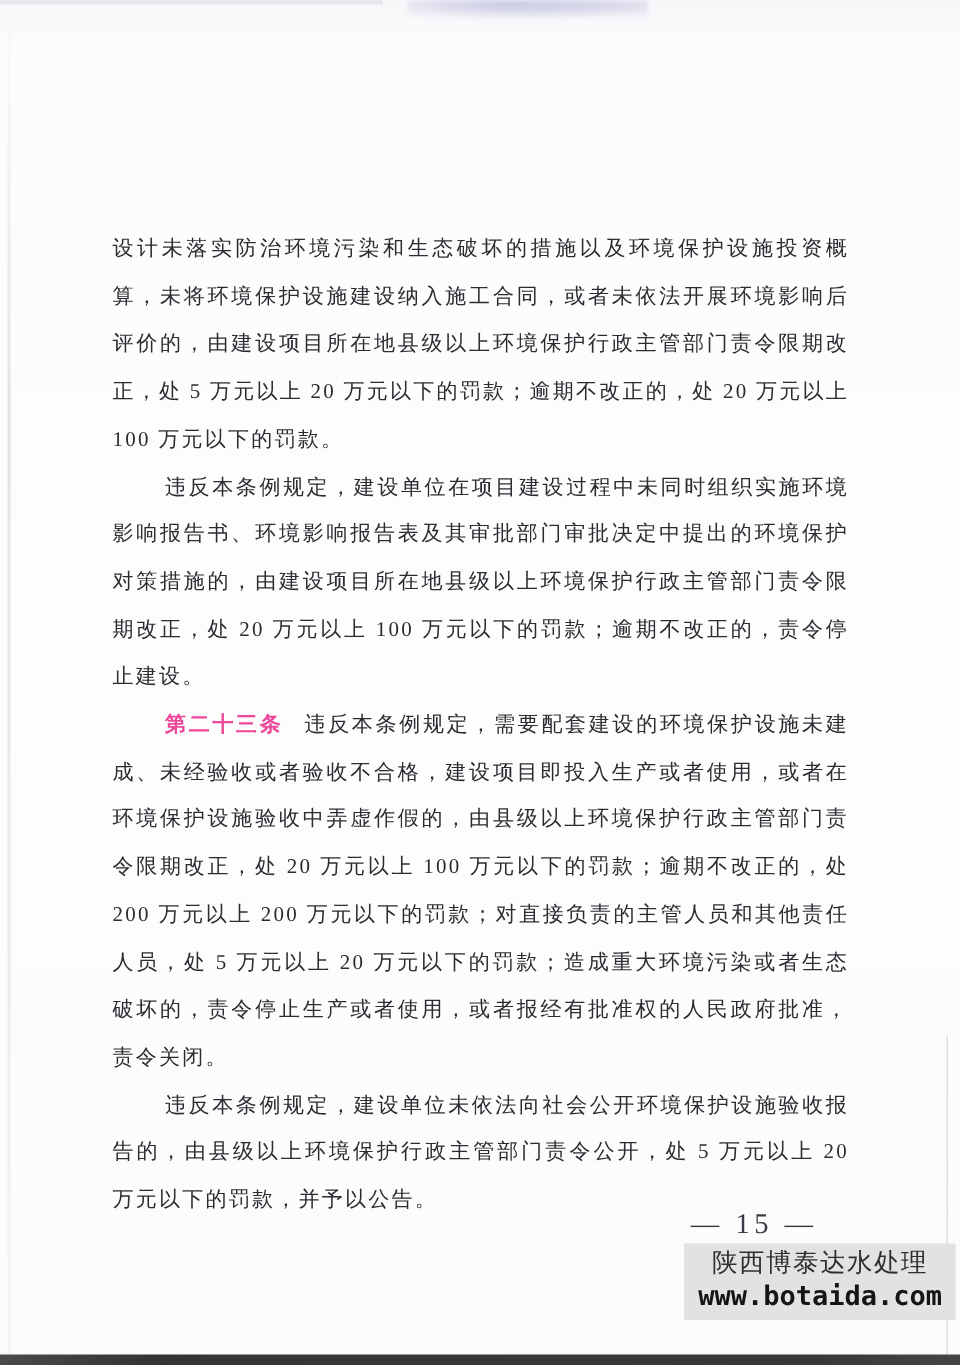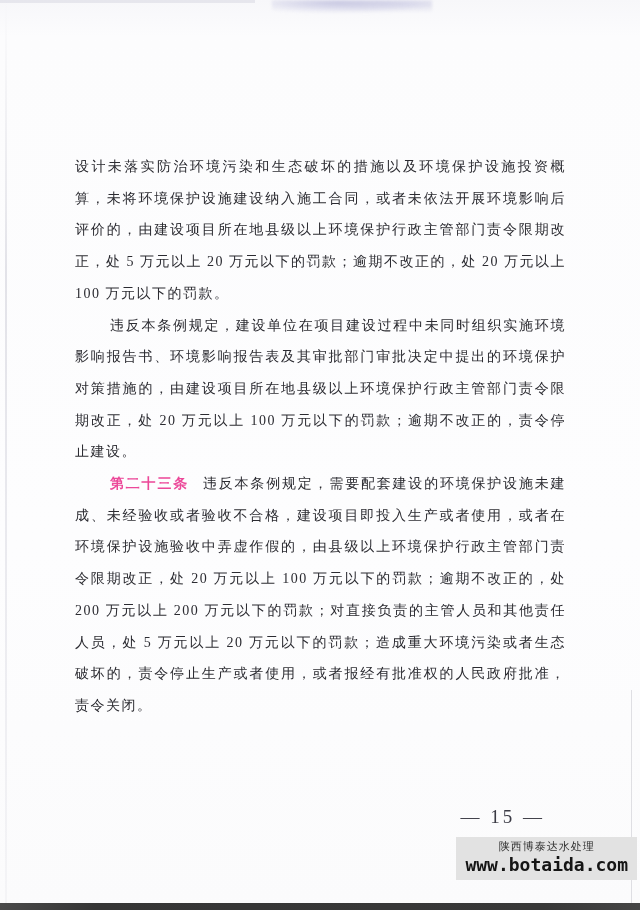--- a/index.html
+++ b/index.html
@@ -58,21 +58,21 @@
     position: absolute;
     right: 3px;
     bottom: 30px;
     background: #e2e2e2;
     padding: 3px 9px 4px 9px;
     text-align: center;
     line-height: 1.25;
   }
   .watermark .company {
     font-family: "DejaVu Sans", "Liberation Sans", sans-serif;
-    font-size: 11px;
+    font-size: 17px;
     color: #2f2f2f;
     letter-spacing: 1px;
   }
   .watermark .url {
     font-family: "DejaVu Sans Mono", "Liberation Mono", monospace;
     font-size: 18px;
     font-weight: 700;
     color: #151515;
   }
 
@@ -130,20 +130,21 @@
 <div class="right-edge-line"></div>
 
 <div class="text-block">
 
   <p class="para no-indent"><span>设计未落实防治环境污染和生态破坏的措施以及环境保护设施投资概算，未将环境保护设施建设纳入施工合同，或者未依法开展环境影响后评价的，由建设项目所在地县级以上环境保护行政主管部门责令限期改正，处 5 万元以上 20 万元以下的罚款；逾期不改正的，处 20 万元以上 100 万元以下的罚款。</span></p>
 
   <p class="para"><span>违反本条例规定，建设单位在项目建设过程中未同时组织实施环境影响报告书、环境影响报告表及其审批部门审批决定中提出的环境保护对策措施的，由建设项目所在地县级以上环境保护行政主管部门责令限期改正，处 20 万元以上 100 万元以下的罚款；逾期不改正的，责令停止建设。</span></p>
 
   <p class="para"><span class="article-no">第二十三条</span><span>违反本条例规定，需要配套建设的环境保护设施未建成、未经验收或者验收不合格，建设项目即投入生产或者使用，或者在环境保护设施验收中弄虚作假的，由县级以上环境保护行政主管部门责令限期改正，处 20 万元以上 100 万元以下的罚款；逾期不改正的，处 200 万元以上 200 万元以下的罚款；对直接负责的主管人员和其他责任人员，处 5 万元以上 20 万元以下的罚款；造成重大环境污染或者生态破坏的，责令停止生产或者使用，或者报经有批准权的人民政府批准，责令关闭。</span></p>
 
+  <p class="para"><span>违反本条例规定，建设单位未依法向社会公开环境保护设施验收报告的，由县级以上环境保护行政主管部门责令公开，处 5 万元以上 20 万元以下的罚款，并予以公告。</span></p>
 
 
 </div>
 
 <div class="page-number">— 15 —</div>
 
 <div class="watermark">
   <div class="company">陕西博泰达水处理</div>
   <div class="url">www.botaida.com</div>
 </div>

